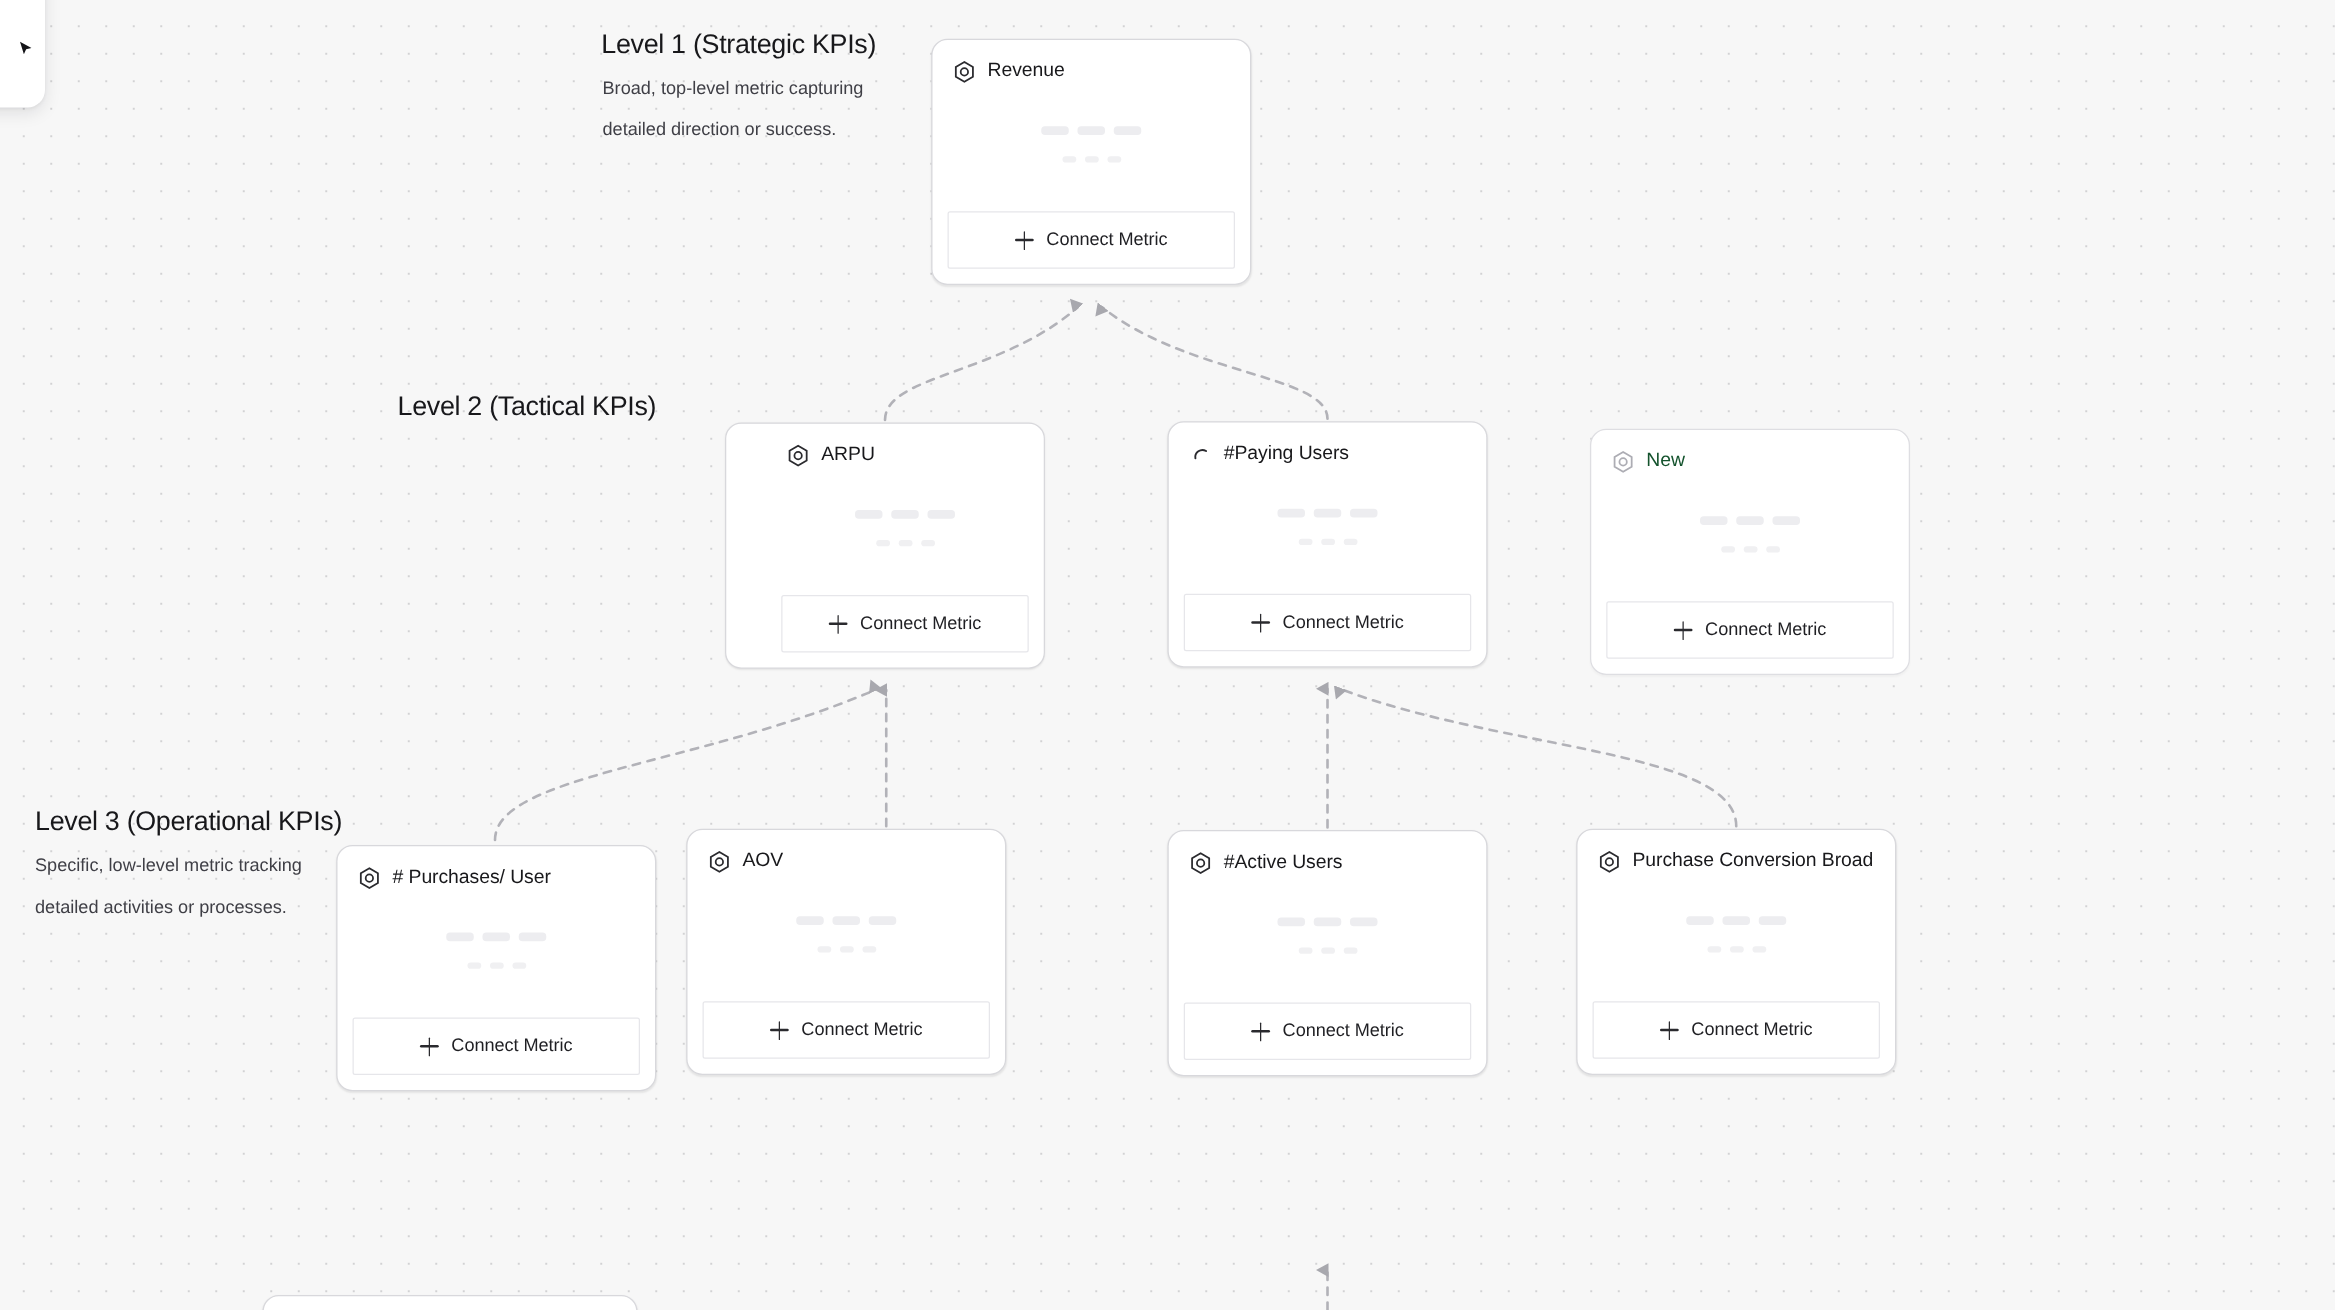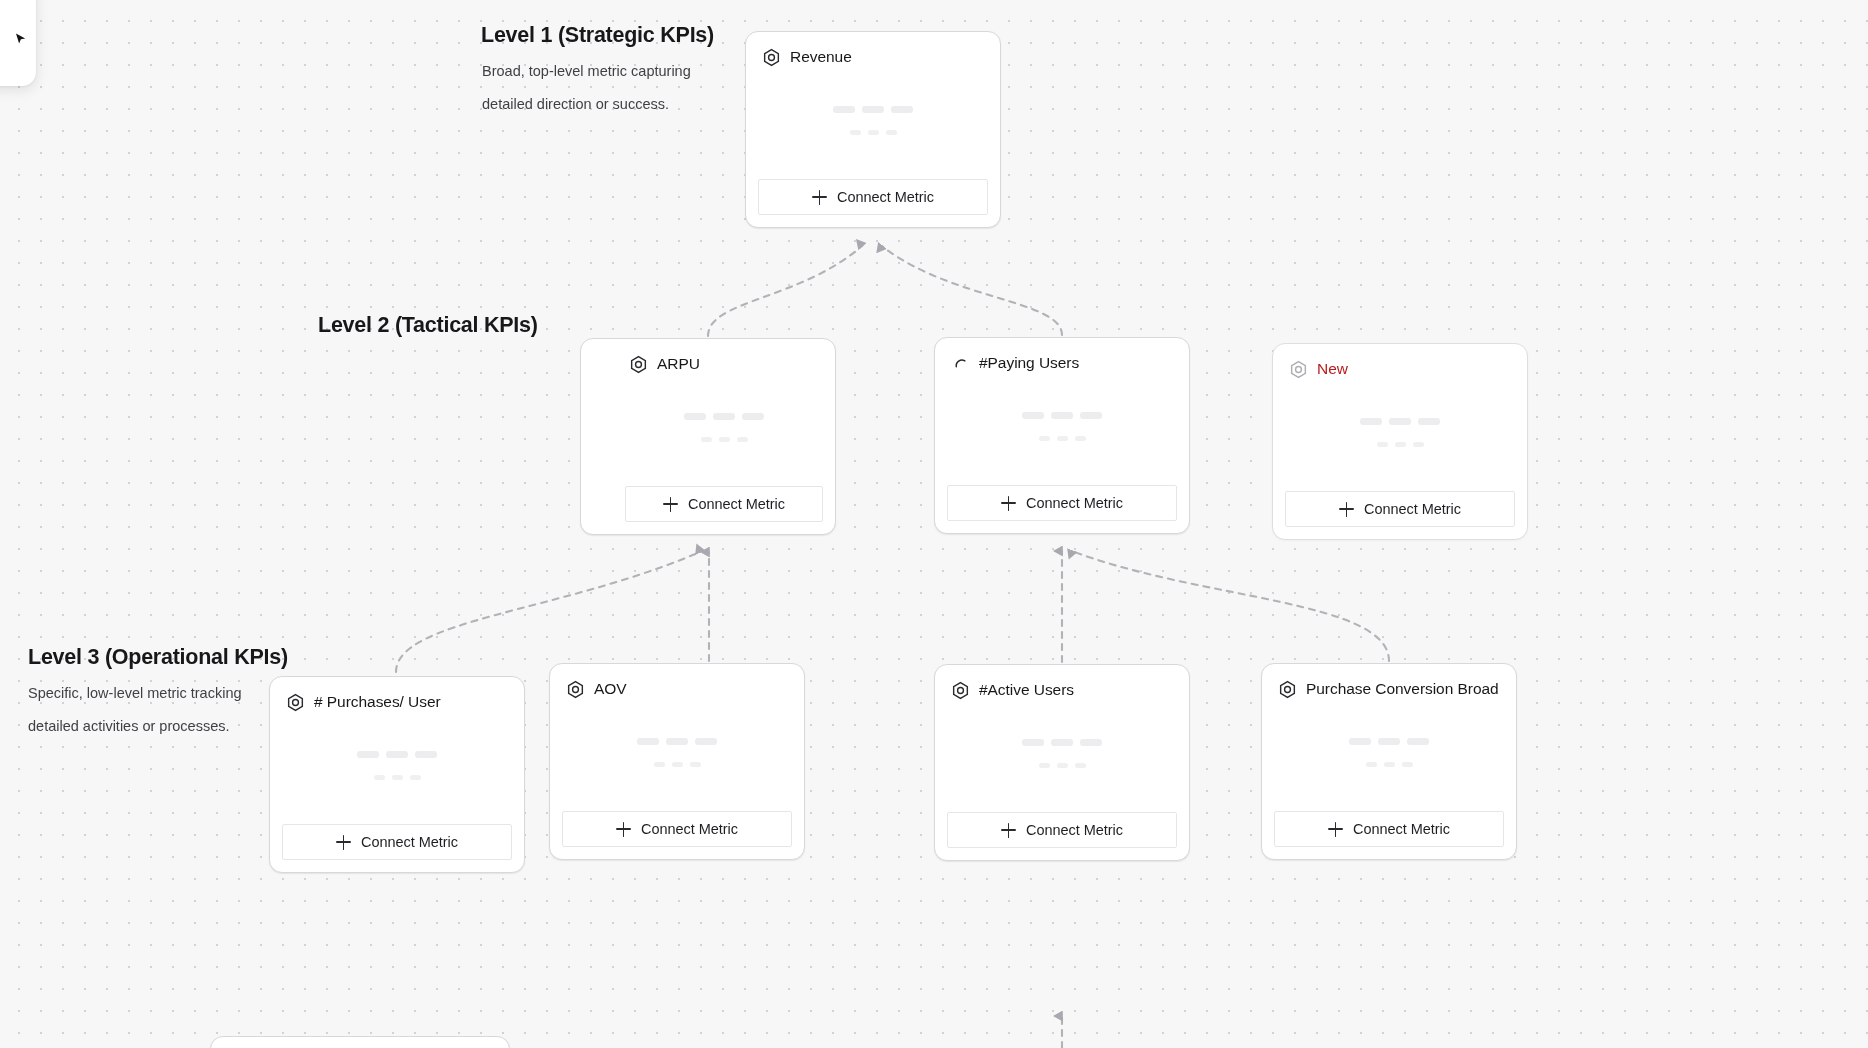--- a/index.html
+++ b/index.html
@@ -32,21 +32,21 @@
     z-index: 1;
   }
 
   
   .level-block {
     position: absolute;
     z-index: 3;
   }
   .level-title {
     font-size: 21.5px;
-    font-weight: 700;
+    font-weight: 400;
     letter-spacing: -0.25px;
     color: #18181b;
     white-space: nowrap;
     line-height: 1.25;
   }
   .level-desc {
     font-size: 14.5px;
     font-weight: 400;
     color: #3f3f46;
     line-height: 1.48;
@@ -98,21 +98,21 @@
   .ghost .card-icon { color: #adadb4; }
 
   .card-title {
     font-size: 15.5px;
     font-weight: 500;
     color: #18181b;
     letter-spacing: -0.05px;
     white-space: nowrap;
     line-height: 1.2;
   }
-  .ghost .card-title { color: #b91c1c; font-weight: 500; }
+  .ghost .card-title { color: #14532d; font-weight: 500; }
 
   .card-body {
     flex: 1 1 auto;
     display: flex;
     flex-direction: column;
     align-items: center;
     justify-content: center;
     gap: 17px;
     padding: 4px 16px 10px 16px;
   }
@@ -125,21 +125,21 @@
   .skeleton-row .bar {
     height: 7px;
     border-radius: 3px;
     background: #ededf0;
   }
   .skeleton-row.primary .bar { width: 22px; height: 7px; }
   .skeleton-row.secondary .bar { width: 11px; height: 5px; background: #f0f0f2; }
 
   .connect-btn {
     margin: 0 12px 12px 12px;
-    height: 36px;
+    height: 46px;
     border: 1px solid #e6e6ea;
     border-radius: 2px;
     background: #ffffff;
     display: flex;
     align-items: center;
     justify-content: center;
     gap: 10px;
     cursor: pointer;
     font-family: inherit;
   }

